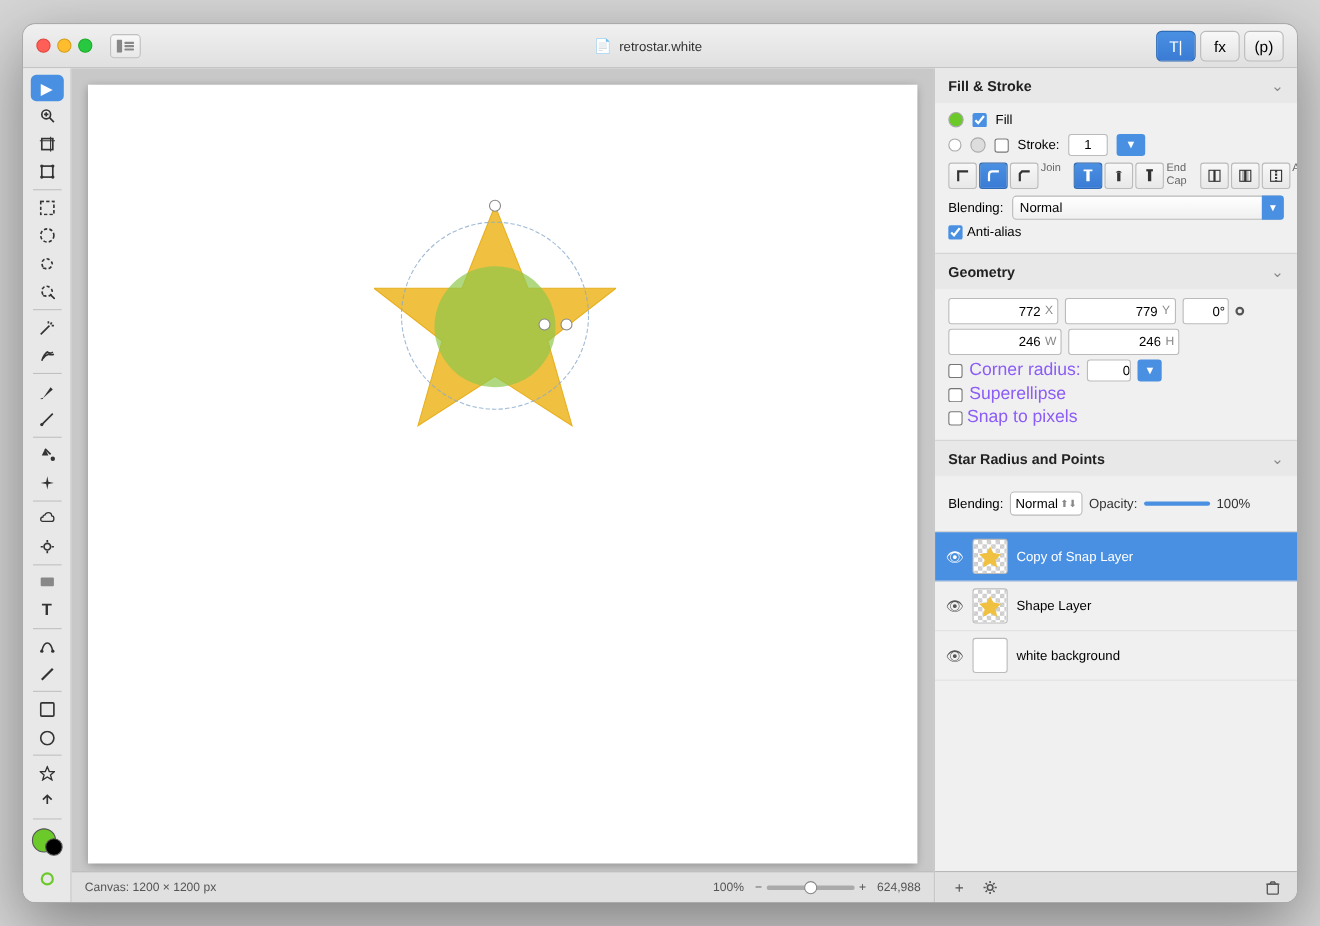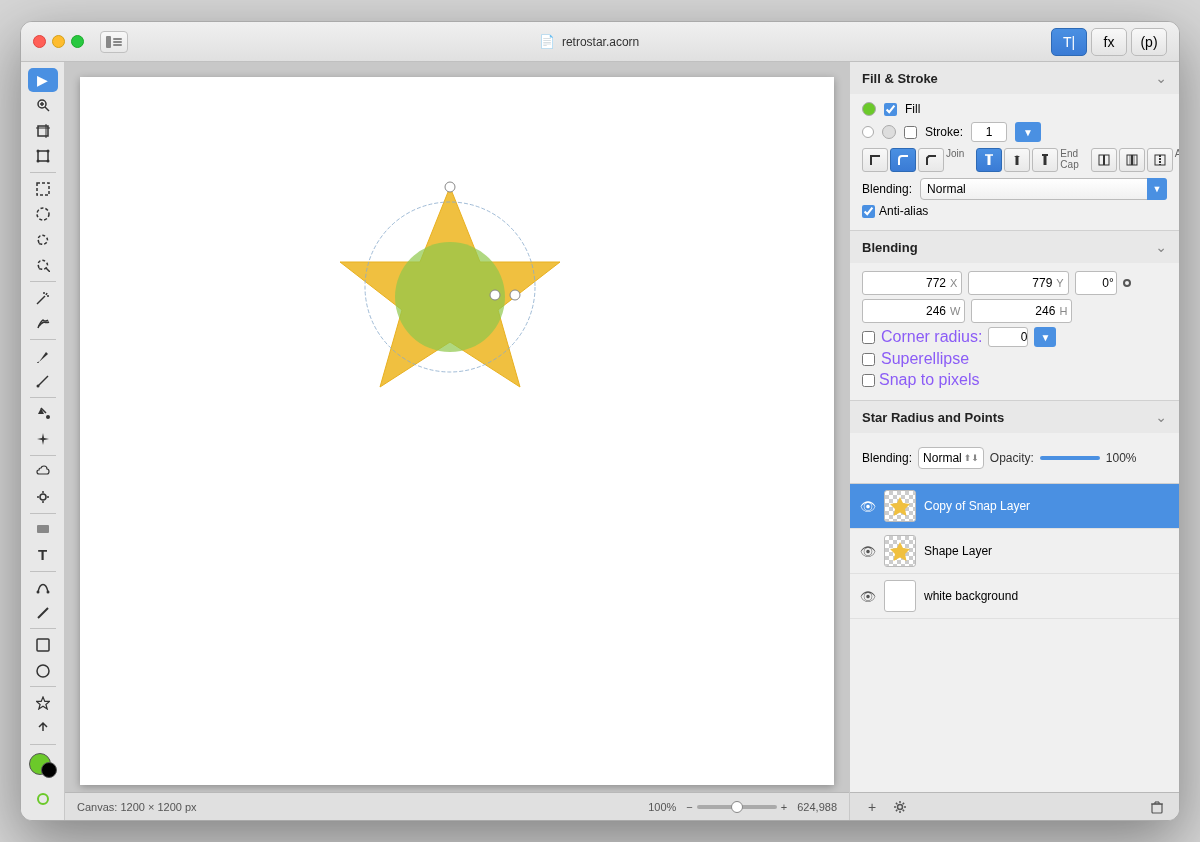--- a/index.html
+++ b/index.html
@@ -478,21 +478,21 @@
     <div class="titlebar-btn">
       <svg width="16" height="12" viewBox="0 0 16 12">
         <rect x="0" y="0" width="5" height="12" rx="1" fill="#888"></rect>
         <rect x="7" y="2" width="9" height="2" rx="1" fill="#888"></rect>
         <rect x="7" y="5" width="9" height="2" rx="1" fill="#888"></rect>
         <rect x="7" y="8" width="9" height="2" rx="1" fill="#888"></rect>
       </svg>
     </div>
     <div class="titlebar-center">
       <span style="font-size:13px;">📄</span>
-      <span>retrostar.acorn</span>
+      <span>retrostar.white</span>
     </div>
     <div class="titlebar-right">
       <div class="toolbar-btn active">T|</div>
       <div class="toolbar-btn">fx</div>
       <div class="toolbar-btn">(p)</div>
     </div>
   </div>
 
   <div class="main-content">
 
@@ -810,21 +810,21 @@
 
           <div class="antialias-row">
             <input type="checkbox" checked="" style="">
             <span>Anti-alias</span>
           </div>
         </div>
       </div>
 
       <div class="panel-section">
         <div class="panel-header">
-          <span class="panel-header-title">Blending</span>
+          <span class="panel-header-title">Geometry</span>
           <span style="font-size:14px;color:#888;">⌄</span>
         </div>
         <div class="panel-content">
 
           <div class="geo-full-row">
             <div class="geo-pair">
               <div class="geo-input-wrap">
                 <input class="geo-input" type="text" value="772" style="">
                 <span class="geo-unit">X</span>
               </div>

